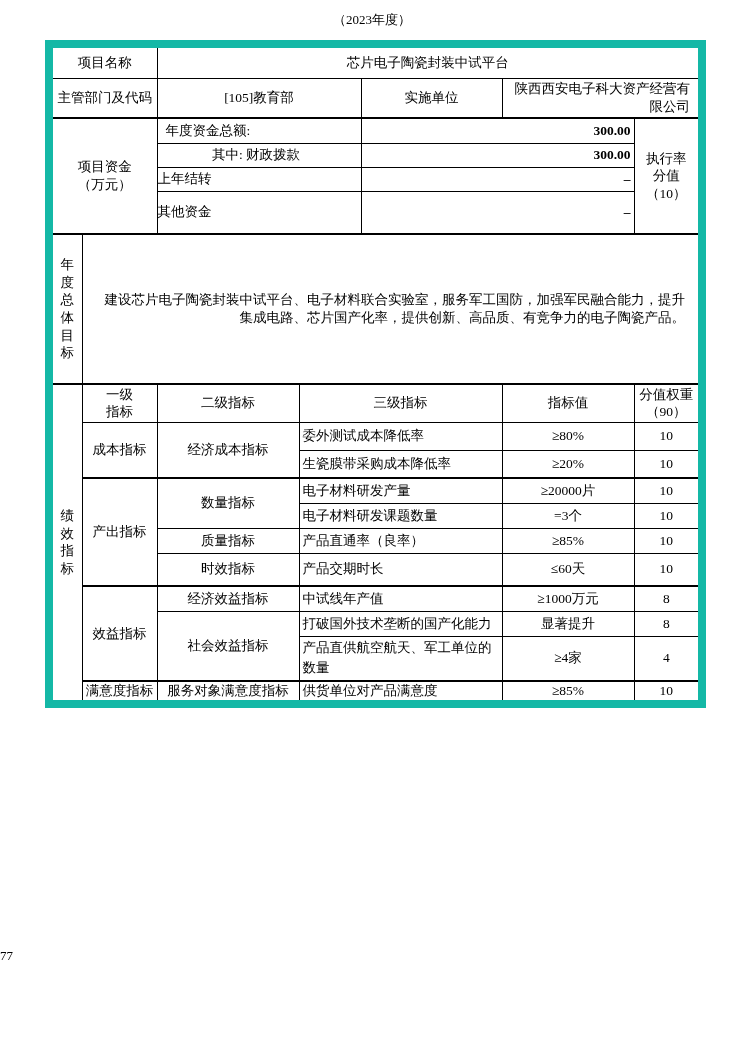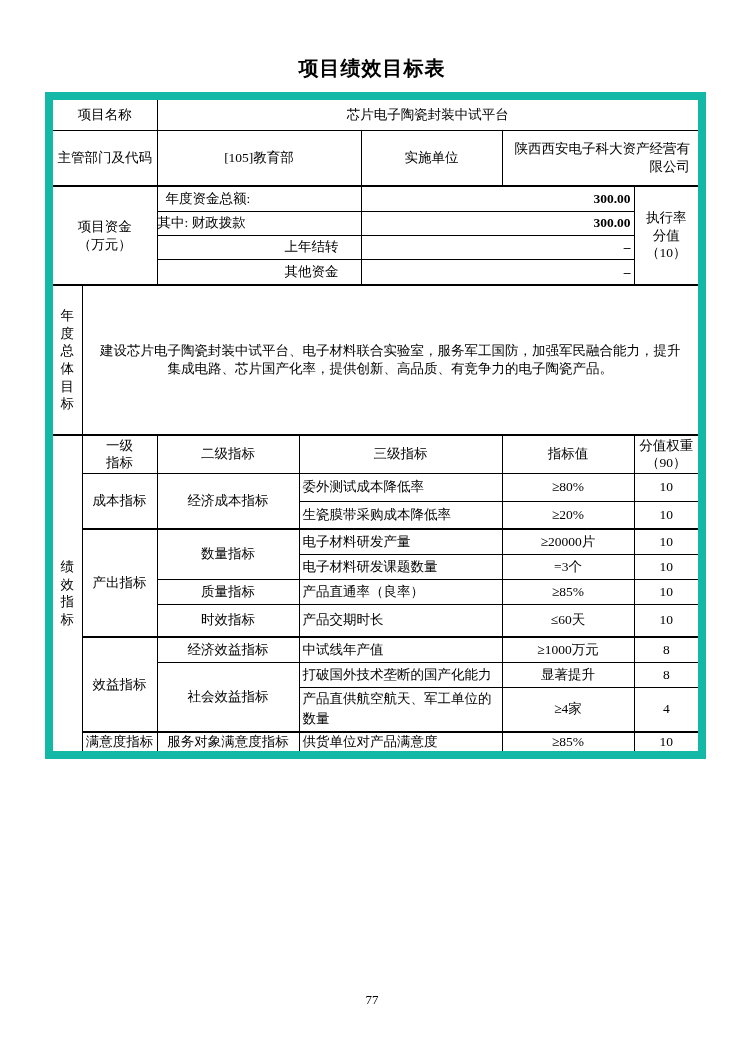--- a/index.html
+++ b/index.html
@@ -41,66 +41,66 @@
     padding: 0;
     vertical-align: middle;
     overflow: hidden;
     line-height: 1.3;
   }
   tr.sect > td { border-top-width: 2px; }
   .ctr { text-align: center; }
   .lft { text-align: left; padding: 0 3px !important; }
   .pre { white-space: pre-line; }
   .fund-name-first { text-align: left; padding-left: 8px !important; }
-  .fund-name-mid   { text-align: left; padding-right: 6px !important; margin-top: 12px; }
-  .fund-name-rest  { text-align: right; padding-right: 22px !important; margin-left: 12px; }
+  .fund-name-mid   { text-align: center; padding-right: 6px !important; margin-top: 12px; }
+  .fund-name-rest  { padding-right: 22px !important; margin-left: 12px; }
   .fund-val { text-align: right; padding-right: 3px !important; font-weight: bold; }
   .vert { white-space: pre-line; text-align: center; line-height: 21px; }
   .vert-perf { white-space: pre-line; text-align: center; line-height: 22px; }
   .exec { white-space: pre-line; text-align: center; line-height: 20px; }
   .goal-text {
-    text-align: center;
+    text-align: right;
     padding: 0 13px !important;
     line-height: 23px;
   }
   .impl-val { padding: 0 8px !important; text-align: right; line-height: 19px; margin-top: 48px; }
   .hdr { text-align: center; white-space: pre-line; line-height: 17px; }
   .page-number {
     position: absolute;
     left: 0; right: 0;
-    top: 992px;
-    text-align: center;
+    top: 948px;
+    text-align: left;
     font-size: 13px;
   }
 </style>
 </head>
 <body>
 
 <div class="page">
 
-  <div class="doc-title">项目绩效目标表</div>
+  <div class="doc-subtitle">（2023年度）</div>
 
   <table class="main">
     <colgroup>
       <col style="width:33px">
         <col style="width:75px">
         <col style="width:142px">
       <col style="width:62px">
         <col style="width:141px">
         <col style="width:132px">
         <col style="width:68px">
     </colgroup>
 
     <tbody>
         <tr style="height:34px">
       <td colspan="2" class="ctr">项目名称</td>
       <td colspan="5" class="ctr">芯片电子陶瓷封装中试平台</td>
     </tr>
 
-    <tr style="height:56px">
+    <tr style="height:40px">
       <td colspan="2" class="ctr">主管部门及代码</td>
       <td colspan="2" class="ctr">[105]教育部</td>
       <td class="ctr">实施单位</td>
       <td colspan="2" class="impl-val">陕西西安电子科大资产经营有限公司</td>
     </tr>
 
     <tr class="sect" style="height:25px">
       <td colspan="2" rowspan="4" class="ctr pre">项目资金
 （万元）</td>
       <td colspan="2" class="fund-name-first">年度资金总额:</td>
@@ -110,21 +110,21 @@
 （10）</td>
     </tr>
     <tr style="height:24px">
       <td colspan="2" class="fund-name-mid">其中: 财政拨款</td>
       <td colspan="2" class="fund-val">300.00</td>
     </tr>
     <tr style="height:24px">
       <td colspan="2" class="fund-name-rest">上年结转</td>
       <td colspan="2" class="fund-val" style="padding-right:5px">–</td>
     </tr>
-    <tr style="height:26px">
+    <tr style="height:43px">
       <td colspan="2" class="fund-name-rest">其他资金</td>
       <td colspan="2" class="fund-val" style="padding-right:5px">–</td>
     </tr>
 
     <tr class="sect" style="height:150px">
       <td class="vert">年
 度
 总
 体
 目

